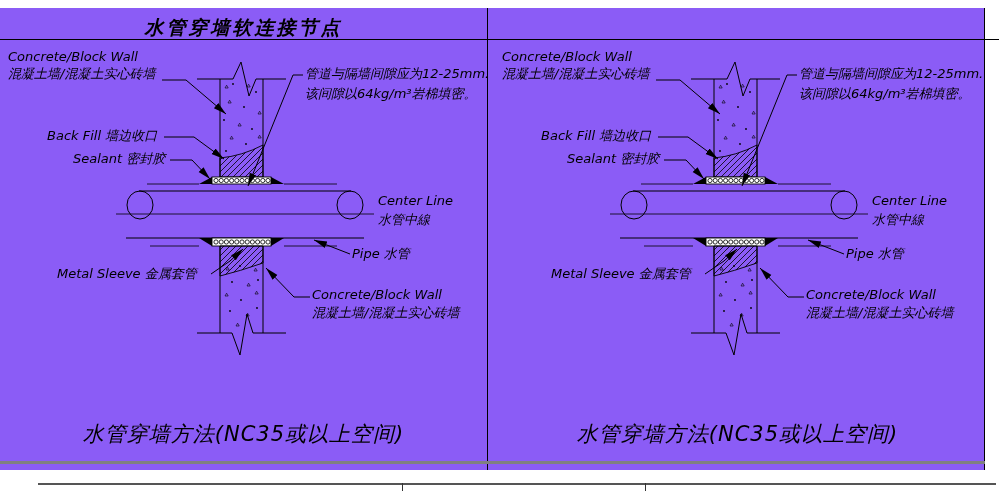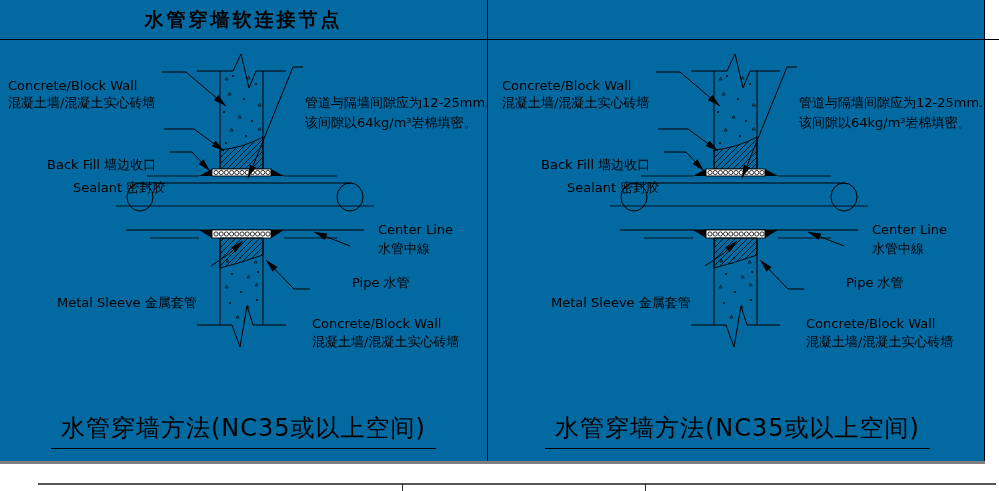--- a/index.html
+++ b/index.html
@@ -1,29 +1,29 @@
 <!DOCTYPE html>
 <html><head>
 <meta charset="utf-8">
 <style>
   html,body{margin:0;padding:0;background:#fff;}
   .stage{position:relative;width:999px;height:491px;background:#ffffff;overflow:hidden;
          font-family:"DejaVu Sans","Liberation Sans",sans-serif;color:#000;}
-  .panel{position:absolute;top:0;height:462px;background:#0369a1;}
+  .panel{position:absolute;top:8px;height:462px;background:#8b5cf6;font-style:italic;}
   .panel-left{left:0;width:487px;border-right:1px solid #000;}
   .panel-right{left:488px;width:496px;border-right:1px solid #000;}
   .panel-title{position:absolute;top:7px;left:0;width:100%;text-align:center;
                font-size:19px;font-weight:bold;letter-spacing:3px;white-space:nowrap;}
   .title-divider{position:absolute;top:39px;left:0;width:999px;height:1px;background:#000;}
   .panel-inner{position:absolute;top:0;left:0;width:487px;height:462px;}
   .panel-right .panel-inner{left:6px;}
   .diagram{position:absolute;left:0;top:0;}
-  .lbl{position:absolute;font-size:13px;line-height:1.15;white-space:nowrap;margin-top:37px;}
+  .lbl{position:absolute;font-size:13px;line-height:1.15;white-space:nowrap;}
   .panel-caption{position:absolute;top:412px;left:0;width:100%;text-align:center;}
-  .panel-caption span{font-size:24px;letter-spacing:1px;padding:0 10px 6px 10px;
+  .panel-caption span{font-size:21px;letter-spacing:1px;padding:0 10px 17px 10px;
                       border-bottom:1.5px solid #000;}
   .bottom-divider{position:absolute;top:461px;left:0;width:985px;height:2.5px;background:#808080;}
   .subtable-top{position:absolute;top:483px;left:38px;width:958px;height:1.5px;background:#555;}
   .subtable-tick{position:absolute;top:483px;width:1px;height:8px;background:#333;}
 </style>
 </head>
 <body>
 
 <div class="stage">
 

